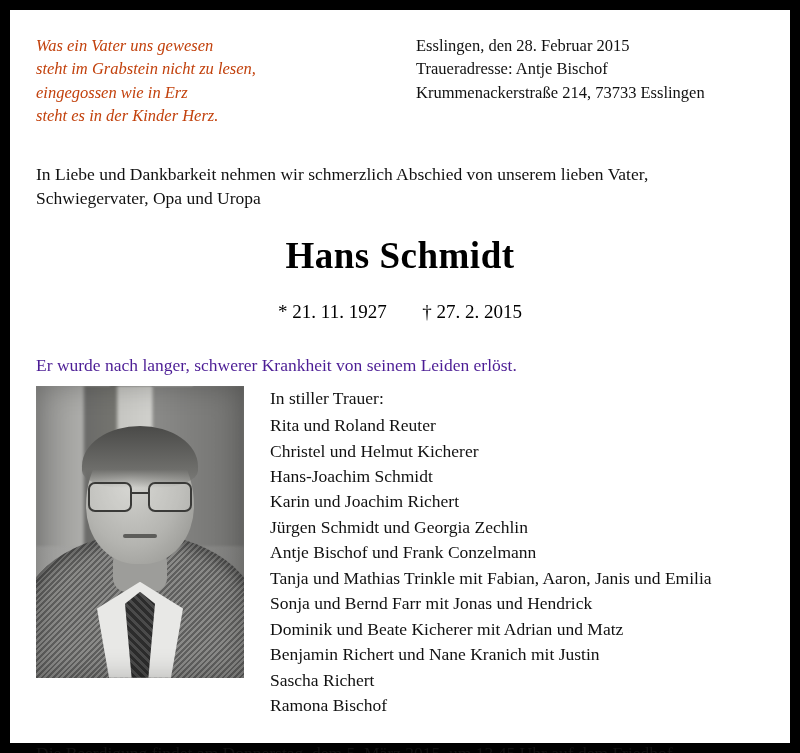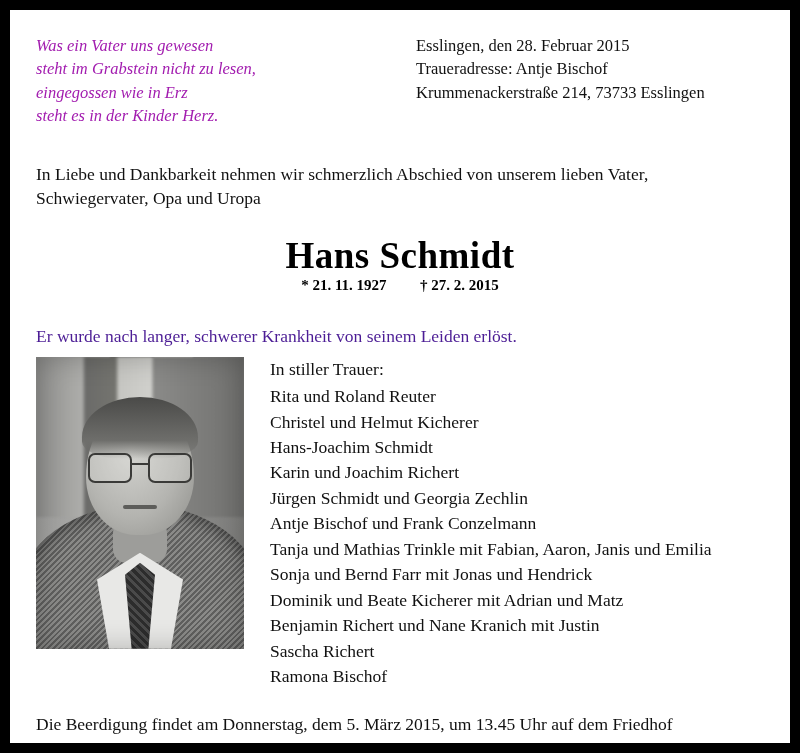--- a/index.html
+++ b/index.html
@@ -28,21 +28,21 @@
   .top-row {
     display: flex;
     justify-content: flex-start;
     align-items: flex-start;
   }
   .verse {
     width: 360px;
     font-style: italic;
     font-size: 16.5px;
     line-height: 1.42;
-    color: #a21caf;
+    color: #c2410c;
     padding-top: 2px;
   }
   .verse div {
     white-space: nowrap;
   }
   .address {
     font-size: 16.5px;
     line-height: 1.42;
     color: #111;
     padding-top: 2px;
@@ -65,23 +65,23 @@
     margin-top: 26px;
   }
   .deceased-name {
     font-size: 37px;
     font-weight: bold;
     letter-spacing: 0.5px;
     color: #000;
     line-height: 1.1;
   }
   .dates {
-    margin-top: 0;
-    font-size: 15px;
-    font-weight: bold;
+    margin-top: 24px;
+    font-size: 19px;
+    font-weight: normal;
     color: #000;
   }
   .dates .sep {
     display: inline-block;
     width: 26px;
   }
   .passage {
     margin-top: 32px;
     font-size: 17.5px;
     color: #4c1d95;

